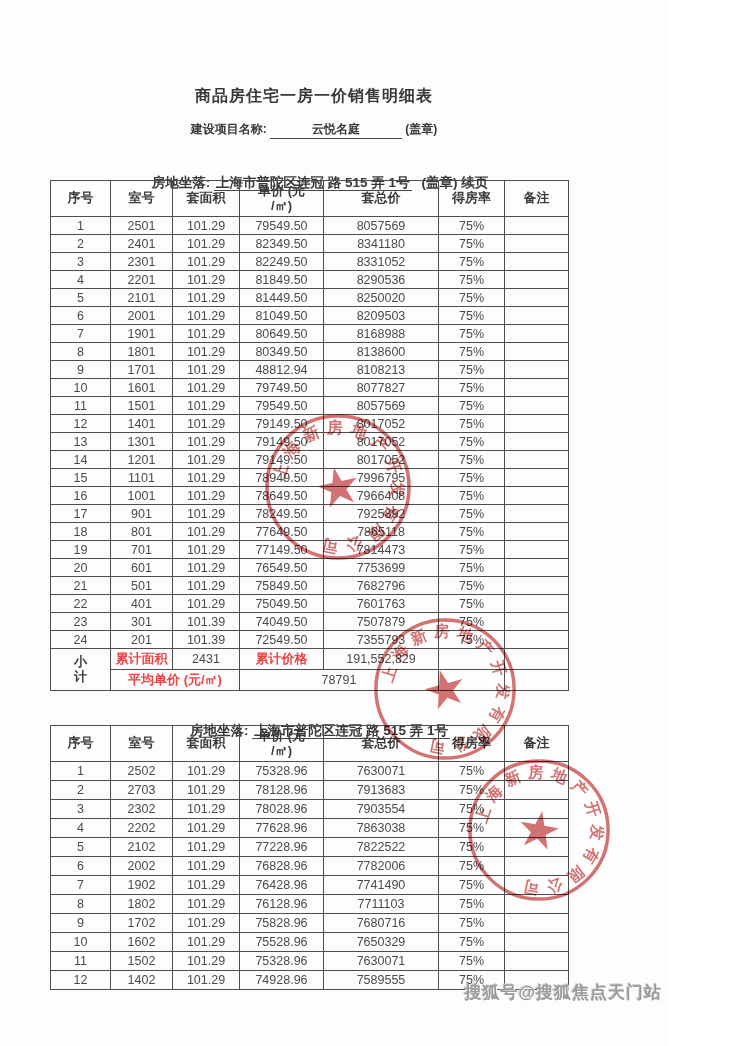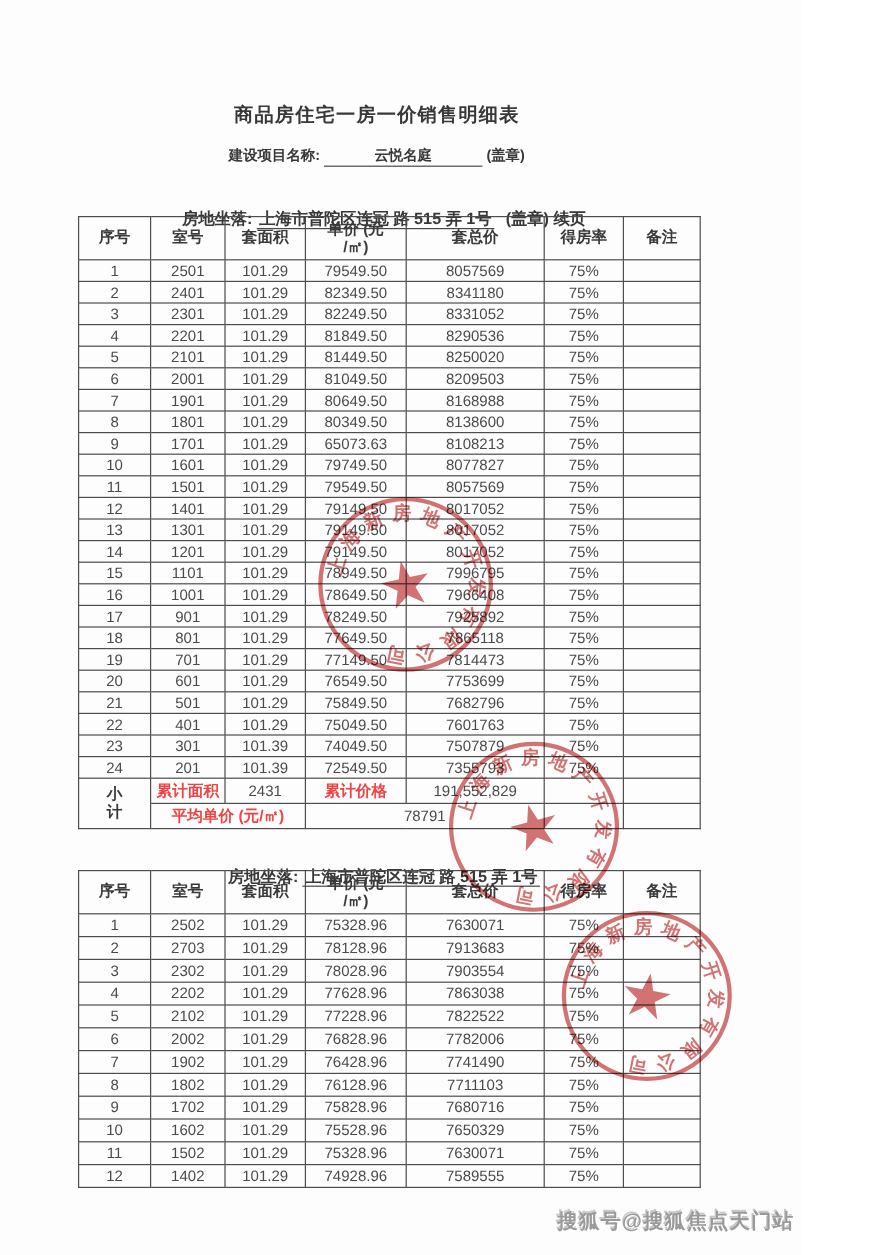--- a/index.html
+++ b/index.html
@@ -26,21 +26,21 @@
   .loc-line{
     position:absolute;left:40px;width:560px;
     text-align:center;font-size:13.5px;font-weight:bold;color:#383838;margin-top:17px;
   }
   .loc1{top:157px;}
   .loc2{top:705px;}
   .u{border-bottom:1.6px solid #474747;padding:0 2px;}
   .loc-suffix{margin-left:6px;}
 
   table{
-    position:absolute;left:65px;border-collapse:collapse;table-layout:fixed;
+    position:absolute;left:50px;border-collapse:collapse;table-layout:fixed;
     width:518px;background:transparent;
   }
   .t1{top:180px;}
   .t2{top:725px;}
   th,td{
     border:1px solid #4d4d4d;
     text-align:center;vertical-align:middle;
     padding:0;overflow:hidden;
   }
   th{
@@ -54,21 +54,21 @@
   .sum-head{font-weight:bold;font-size:13px;color:#ef4444;}
 
   
   .stamp{position:absolute;opacity:.78;mix-blend-mode:multiply;pointer-events:none;}
   .stamp svg{display:block;}
   .stamp-ring{fill:none;stroke:#c84b4b;stroke-width:3.6;}
   .stamp-text{fill:#c84b4b;font-size:16px;font-weight:bold;letter-spacing:6.5px;}
   .stamp-star{fill:#c84b4b;font-size:52px;}
 
   .watermark{
-    position:absolute;top:1006px;right:6px;
+    position:absolute;top:981px;right:6px;
     font-size:17px;font-weight:bold;color:#9a9a9a;letter-spacing:1px;
     text-shadow:1px 1px 0 #ffffff,-1px -1px 0 #c9c9c9;
   }
 </style>
 </head>
 <body>
 
 <div class="page">
 
   <div class="doc-title">商品房住宅一房一价销售明细表</div>
@@ -177,21 +177,21 @@
           <td>101.29</td>
           <td>80349.50</td>
           <td>8138600</td>
           <td>75%</td>
           <td></td>
         </tr>
         <tr>
           <td>9</td>
           <td>1701</td>
           <td>101.29</td>
-          <td>65073.63</td>
+          <td>48812.94</td>
           <td>8108213</td>
           <td>75%</td>
           <td></td>
         </tr>
         <tr>
           <td>10</td>
           <td>1601</td>
           <td>101.29</td>
           <td>79749.50</td>
           <td>8077827</td>

